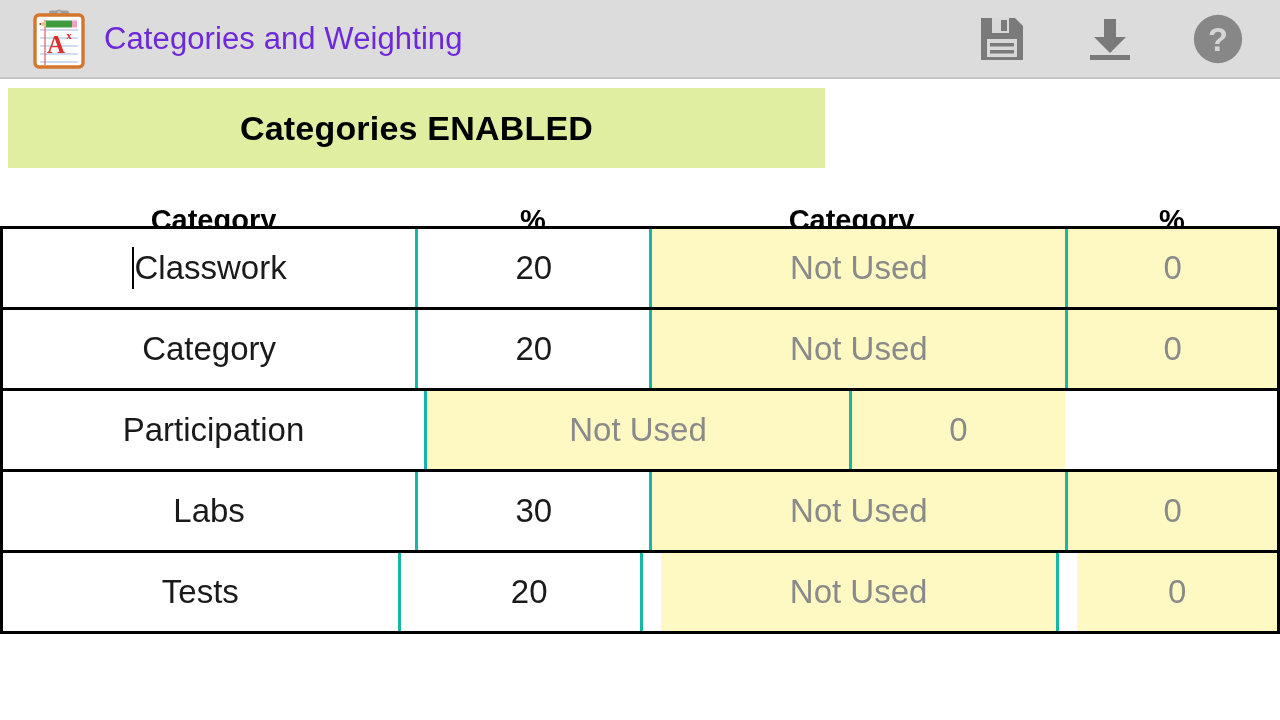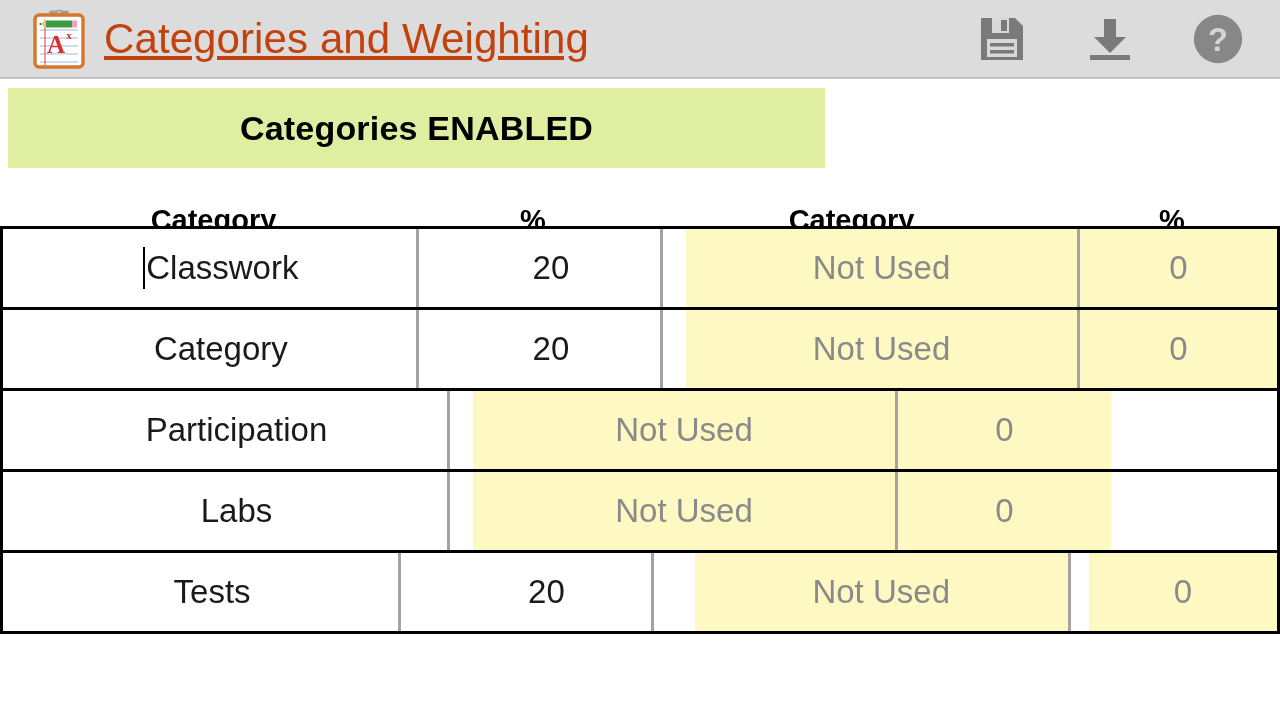--- a/index.html
+++ b/index.html
@@ -28,26 +28,25 @@
   }
   #app-icon {
     margin-left: 28px;
     width: 62px;
     height: 62px;
     flex: 0 0 auto;
     display: block;
   }
   #app-title {
     margin-left: 14px;
-    font-size: 42px;
-    color: #c2410c;
+    font-size: 31px;
+    color: #6d28d9;
     font-weight: 400;
     letter-spacing: 0.1px;
     white-space: nowrap;
-    text-decoration: underline;
   }
   #toolbar-actions {
     margin-left: auto;
     display: flex;
     align-items: center;
     gap: 56px;
     margin-right: 36px;
   }
   .tool-btn {
     width: 52px;
@@ -131,21 +130,21 @@
     display: flex;
     align-items: center;
     justify-content: center;
     font-size: 33px;
     color: #1a1a1a;
     background: #ffffff;
     position: relative;
     overflow: hidden;
     white-space: nowrap;
   }
-  .cell.b-right { border-right: 3px solid #a3a3a3; margin-left: 23px; }
+  .cell.b-right { border-right: 3px solid #14b8a6; }
   .cell.disabled {
     background: #fef9c3;
     color: #8a8a8a;
   }
   .cell.col-cat1 { width: 424px; }
   .cell.col-pct1 { width: 239px; }
   .cell.col-cat2 { width: 425px; }
   .cell.col-pct2 { width: 213px; }
 
   .caret {
@@ -280,20 +279,23 @@
       </div>
       <div class="cell col-pct2 disabled">
         <span class="cell-text">0</span>
       </div>
     </div>
 
     <div class="data-row">
       <div class="cell col-cat1 b-right">
         <span class="cell-text">Labs</span>
       </div>
+      <div class="cell col-pct1 b-right">
+        <span class="cell-text">30</span>
+      </div>
       <div class="cell col-cat2 disabled b-right">
         <span class="cell-text">Not Used</span>
       </div>
       <div class="cell col-pct2 disabled">
         <span class="cell-text">0</span>
       </div>
     </div>
 
     <div class="data-row">
       <div class="cell col-cat1 b-right">

